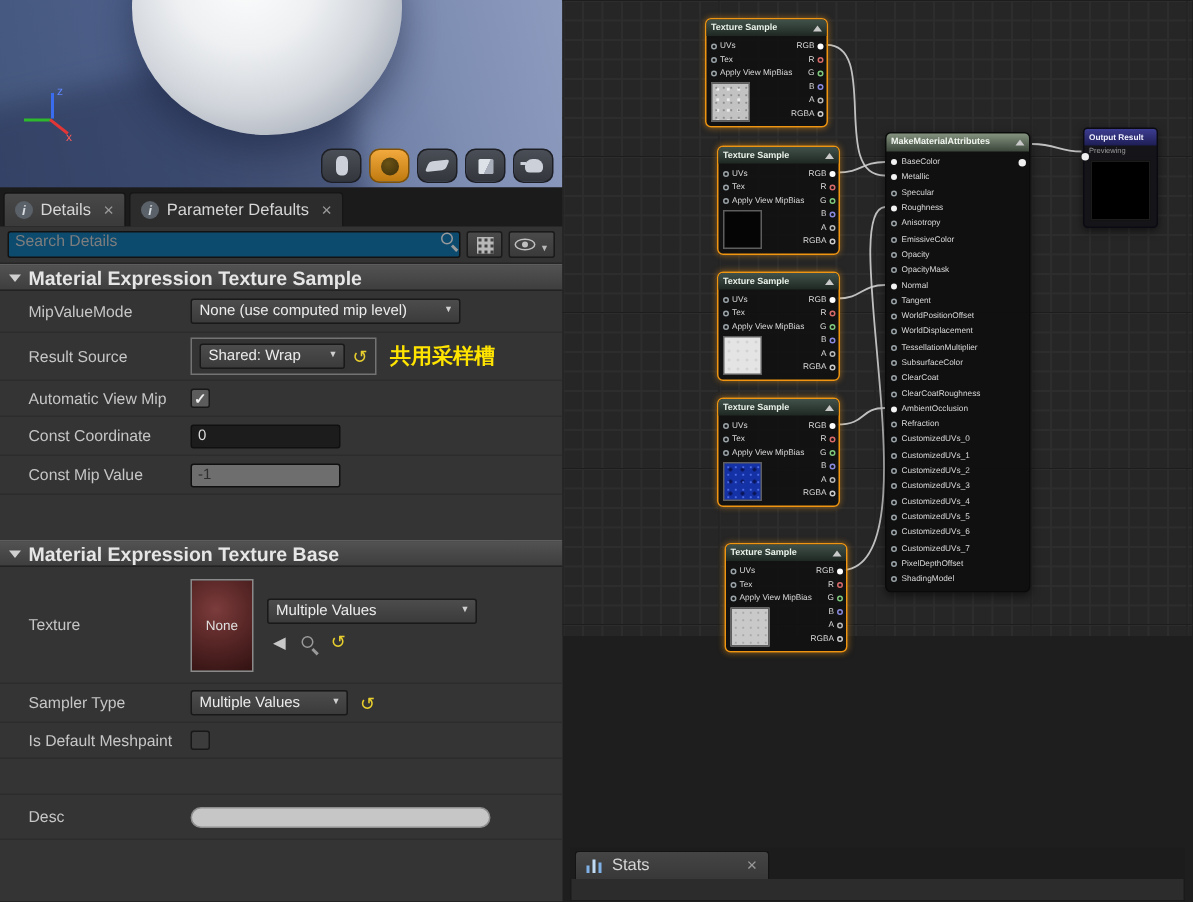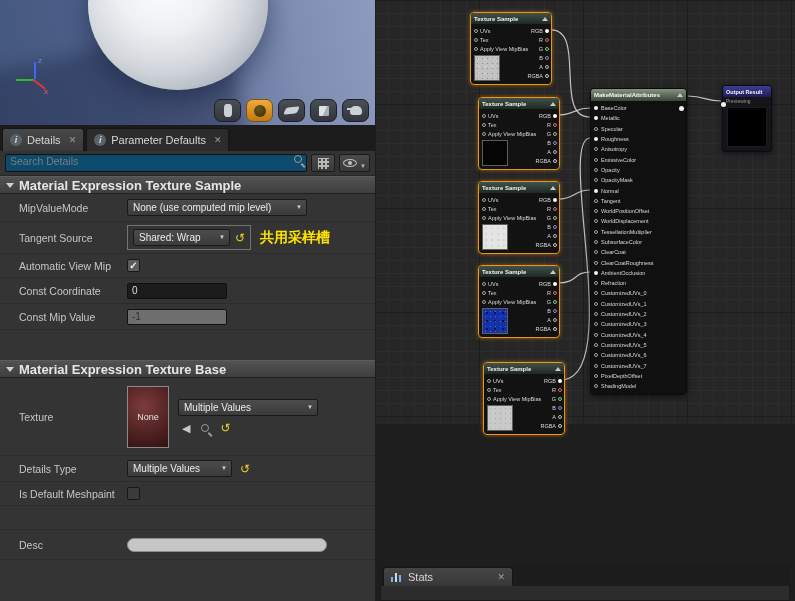--- a/index.html
+++ b/index.html
@@ -236,21 +236,21 @@
   </div>
 
   <div class="prow" style="height:28px;">
     <span class="plabel">MipValueMode</span>
     <div class="dd" style="width:180px;">
       <span>None (use computed mip level)</span>
     </div>
   </div>
 
   <div class="prow" style="height:32px;">
-    <span class="plabel">Tangent Source</span>
+    <span class="plabel">Result Source</span>
     <div class="hl-box">
       <div class="dd" style="width:97px;">
         <span>Shared: Wrap</span>
       </div>
       <span class="reset-ic"></span>
     </div>
     <span class="annot">共用采样槽</span>
   </div>
 
   <div class="prow" style="height:24px;">
@@ -286,21 +286,21 @@
       </div>
       <div class="tex-icons">
         <span class="back-ic"></span>
         <span class="mag"></span>
         <span class="reset-ic"></span>
       </div>
     </div>
   </div>
 
   <div class="prow" style="height:26px;">
-    <span class="plabel">Details Type</span>
+    <span class="plabel">Sampler Type</span>
     <div class="dd" style="width:105px; margin-right:8px;">
       <span>Multiple Values</span>
     </div>
     <span class="reset-ic"></span>
   </div>
 
   <div class="prow" style="height:24px;">
     <span class="plabel">Is Default Meshpaint</span>
     <div class="cb"></div>
   </div>

